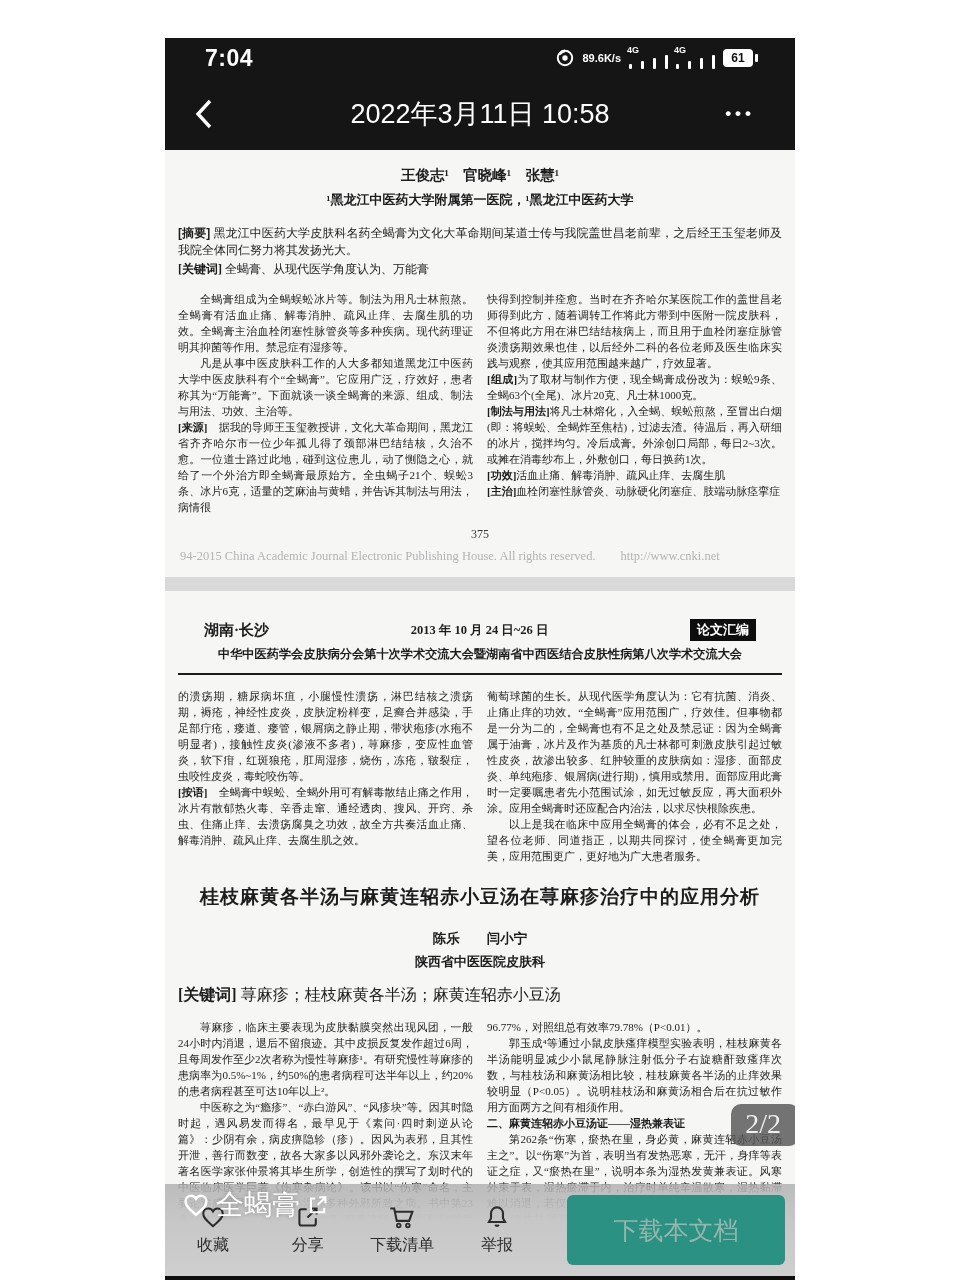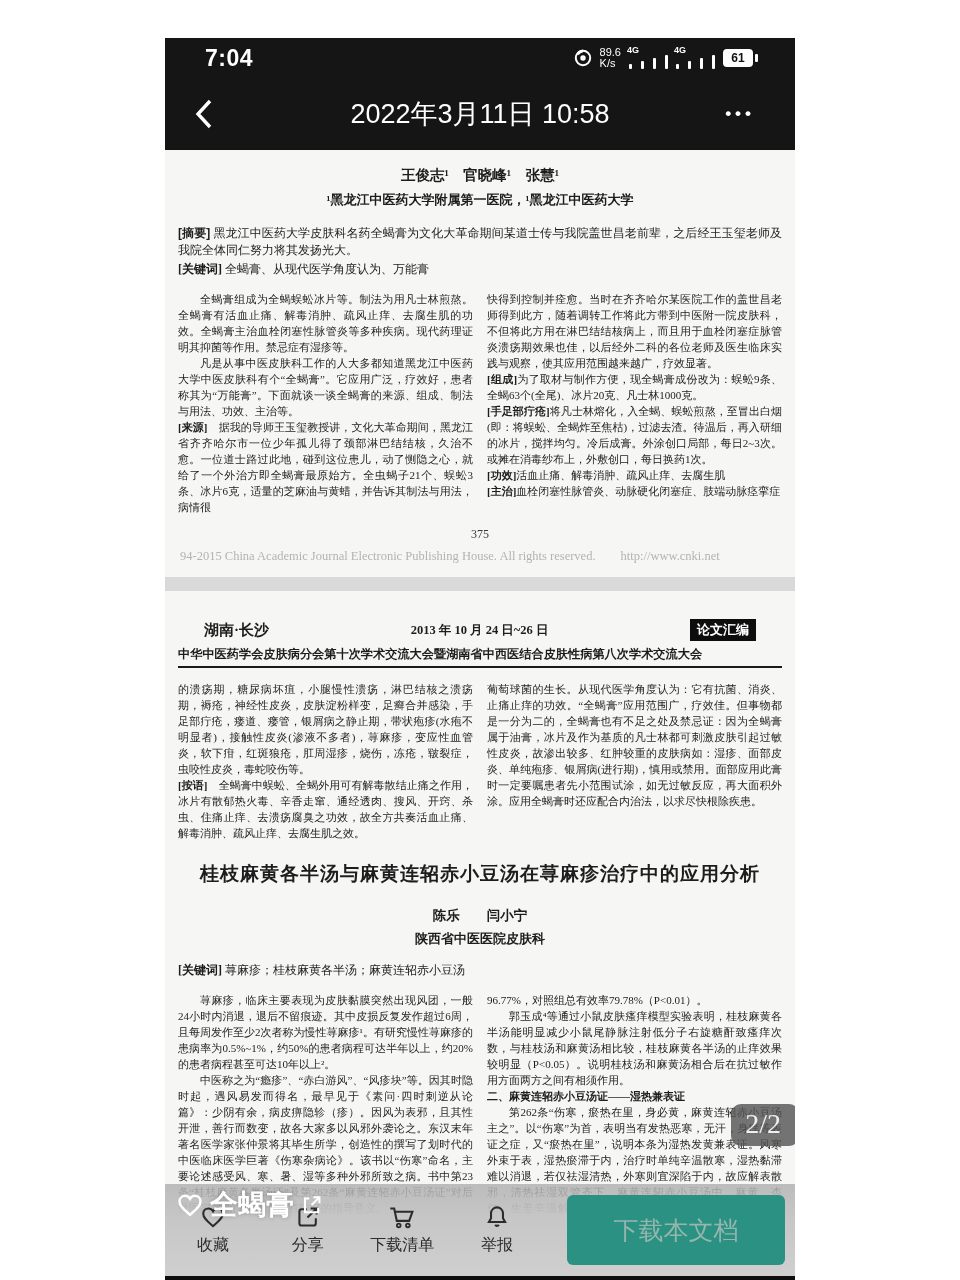--- a/index.html
+++ b/index.html
@@ -6,21 +6,21 @@
   .canvas{position:relative;width:960px;height:1280px;background:#ffffff;overflow:hidden;
           font-family:"Liberation Sans",sans-serif;}
   .phone{position:absolute;left:165px;top:0;width:630px;height:1280px;background:#1d4ed8;
          display:flex;flex-direction:column;overflow:hidden;margin-top:38px;}
 
   
   .status-bar{height:40px;background:#151515;color:#fff;display:flex;align-items:center;
               justify-content:space-between;padding:0 42px 0 40px;flex:0 0 auto;}
   .st-time{font-size:23px;font-weight:bold;letter-spacing:.5px;}
   .st-right{display:flex;align-items:center;gap:8px;}
-  .speed{display:flex;flex-direction:column;align-items:flex-start;font-size:11px;line-height:11px;font-weight:normal;}
+  .speed{display:flex;align-items:flex-start;font-size:11px;line-height:11px;font-weight:bold;}
   .signal{display:flex;align-items:flex-end;gap:9px;position:relative;padding-top:8px;}
   .net-g{position:absolute;top:-2px;left:-2px;font-size:9px;font-weight:bold;}
   .bar{display:inline-block;width:3px;background:#fff;border-radius:1px;}
   .b1{height:5px}.b2{height:8px}.b3{height:11px}.b4{height:14px}
   .battery{width:30px;height:18px;background:#fff;border-radius:4px;color:#111;font-size:12px;
            font-weight:bold;display:flex;align-items:center;justify-content:center;position:relative;}
   .battery::after{content:"";position:absolute;right:-5px;top:5px;width:3px;height:8px;background:#fff;border-radius:1px;}
 
   
   .nav-bar{height:72px;background:#151515;color:#fff;display:flex;align-items:center;
@@ -45,42 +45,42 @@
   .col-h{font-weight:bold;margin-top:1px;}
   .page-num{margin-top:12px;text-align:center;font-size:12px;color:#3a3a3a;}
   .copyright{margin-top:6px;padding-left:2px;font-family:"Liberation Serif","DejaVu Serif",serif;
              color:#b3b3b3;font-size:12.5px;white-space:nowrap;overflow:hidden;}
   .page-sep{height:14px;background:#d9d9d9;margin:12px 0 28px 0;}
 
   .p2-head{display:flex;align-items:center;margin-top:2px;padding:0 26px;}
   .venue{font-size:15px;font-weight:bold;}
   .p2-date{flex:1;text-align:center;font-size:12.5px;font-weight:bold;}
   .p2-badge{background:#0d0d0d;color:#fff;font-size:13px;font-weight:bold;padding:2px 7px;}
-  .conference{margin-top:5px;text-align:left;font-size:12.2px;font-weight:bold;
-              border-bottom:2px solid #1a1a1a;padding-bottom:3px;}
+  .conference{margin-top:5px;text-align:center;font-size:12.2px;font-weight:bold;
+              border-bottom:2px solid #1a1a1a;padding-bottom:10px;}
   .a2-title{margin-top:20px;text-align:center;font-size:19px;font-weight:bold;letter-spacing:1px;}
   .a2-authors{margin-top:20px;text-align:center;font-size:13.5px;font-weight:bold;}
   .a2-affil{margin-top:5px;text-align:center;font-size:13px;font-weight:bold;}
-  .a2-kw{margin-top:14px;font-size:12px;}
+  .a2-kw{margin-top:14px;font-size:16px;}
 
   .page-badge{position:absolute;right:-4px;bottom:130px;background:rgba(82,82,82,.8);color:#efefef;
               font-size:28px;font-weight:500;padding:4px 18px 6px 14px;border-radius:10px;}
 
   
   .toolbar{position:absolute;left:0;right:0;bottom:0;height:92px;
            background:linear-gradient(180deg, rgba(175,175,175,.82) 0%, #c7c7c7 40%, #cfcfcf 100%);
            display:flex;align-items:center;padding:0 10px;}
   .tb-items{display:flex;width:372px;justify-content:space-between;margin-left:-6px;}
   .tb-item{display:flex;flex-direction:column;align-items:center;gap:5px;color:#2c2c2c;width:88px;cursor:pointer;}
   .tb-item svg{stroke:#2c2c2c;}
   .tb-label{font-size:16px;}
   .download-btn{margin-left:auto;width:218px;height:70px;background:#2b9183;border:none;border-radius:6px;
                 color:#94b6ad;font-size:25px;font-family:"Liberation Sans",sans-serif;cursor:pointer;}
-  .overlay-caption{position:absolute;left:10px;top:2px;display:flex;align-items:center;gap:5px;
-                   color:#fff;font-size:28px;font-weight:bold;text-shadow:0 0 4px rgba(0,0,0,.25);}
+  .overlay-caption{position:absolute;left:16px;top:2px;display:flex;align-items:center;gap:5px;
+                   color:#fff;font-size:28px;font-weight:normal;text-shadow:0 0 4px rgba(0,0,0,.25);}
 
   
   .bottom-bar{height:42px;background:#0e0e0e;color:#fff;display:flex;align-items:center;
               padding:0 34px;gap:30px;flex:0 0 auto;}
   .bb-group{display:flex;align-items:center;gap:8px;font-size:20px;}
   .bb-right{margin-left:auto;display:flex;align-items:center;gap:6px;font-size:21px;cursor:pointer;}
   .bb-chev{font-size:22px;}
 </style>
 </head>
 <body>
@@ -143,21 +143,21 @@
         </div>
         <div class="columns">
           <div class="col">
             <p class="pi">全蝎膏组成为全蝎蜈蚣冰片等。制法为用凡士林煎熬。全蝎膏有活血止痛、解毒消肿、疏风止痒、去腐生肌的功效。全蝎膏主治血栓闭塞性脉管炎等多种疾病。现代药理证明其抑菌等作用。禁忌症有湿疹等。</p>
             <p class="pi">凡是从事中医皮肤科工作的人大多都知道黑龙江中医药大学中医皮肤科有个“全蝎膏”。它应用广泛，疗效好，患者称其为“万能膏”。下面就谈一谈全蝎膏的来源、组成、制法与用法、功效、主治等。</p>
             <p><b class="lbl">[来源]</b><span>　据我的导师王玉玺教授讲，文化大革命期间，黑龙江省齐齐哈尔市一位少年孤儿得了颈部淋巴结结核，久治不愈。一位道士路过此地，碰到这位患儿，动了恻隐之心，就给了一个外治方即全蝎膏最原始方。全虫蝎子21个、蜈蚣3条、冰片6克，适量的芝麻油与黄蜡，并告诉其制法与用法，病情很</span></p>
           </div>
           <div class="col">
             <p>快得到控制并痊愈。当时在齐齐哈尔某医院工作的盖世昌老师得到此方，随着调转工作将此方带到中医附一院皮肤科，不但将此方用在淋巴结结核病上，而且用于血栓闭塞症脉管炎溃疡期效果也佳，以后经外二科的各位老师及医生临床实践与观察，使其应用范围越来越广，疗效显著。</p>
             <p><b class="lbl">[组成]</b><span>为了取材与制作方便，现全蝎膏成份改为：蜈蚣9条、全蝎63个(全尾)、冰片20克、凡士林1000克。</span></p>
-            <p><b class="lbl">[手足部疔疮]</b><span>将凡士林熔化，入全蝎、蜈蚣煎熬，至冒出白烟(即：将蜈蚣、全蝎炸至焦枯)，过滤去渣。待温后，再入研细的冰片，搅拌均匀。冷后成膏。外涂创口局部，每日2~3次。或摊在消毒纱布上，外敷创口，每日换药1次。</span></p>
+            <p><b class="lbl">[制法与用法]</b><span>将凡士林熔化，入全蝎、蜈蚣煎熬，至冒出白烟(即：将蜈蚣、全蝎炸至焦枯)，过滤去渣。待温后，再入研细的冰片，搅拌均匀。冷后成膏。外涂创口局部，每日2~3次。或摊在消毒纱布上，外敷创口，每日换药1次。</span></p>
             <p><b class="lbl">[功效]</b><span>活血止痛、解毒消肿、疏风止痒、去腐生肌</span></p>
             <p><b class="lbl">[主治]</b><span>血栓闭塞性脉管炎、动脉硬化闭塞症、肢端动脉痉挛症</span></p>
           </div>
         </div>
         <div class="page-num">375</div>
         <div class="copyright">94-2015 China Academic Journal Electronic Publishing House. All rights reserved.　　http://www.cnki.net</div>
       </div>
 
       <div class="page-sep"></div>
 
@@ -169,20 +169,21 @@
         </div>
         <div class="conference">中华中医药学会皮肤病分会第十次学术交流大会暨湖南省中西医结合皮肤性病第八次学术交流大会</div>
 
         <div class="columns">
           <div class="col">
             <p>的溃疡期，糖尿病坏疽，小腿慢性溃疡，淋巴结核之溃疡期，褥疮，神经性皮炎，皮肤淀粉样变，足癣合并感染，手足部疔疮，瘘道、瘘管，银屑病之静止期，带状疱疹(水疱不明显者)，接触性皮炎(渗液不多者)，荨麻疹，变应性血管炎，软下疳，红斑狼疮，肛周湿疹，烧伤，冻疮，皲裂症，虫咬性皮炎，毒蛇咬伤等。</p>
             <p><b class="lbl">[按语]</b><span>　全蝎膏中蜈蚣、全蝎外用可有解毒散结止痛之作用，冰片有散郁热火毒、辛香走窜、通经透肉、搜风、开窍、杀虫、住痛止痒、去溃疡腐臭之功效，故全方共奏活血止痛、解毒消肿、疏风止痒、去腐生肌之效。</span></p>
           </div>
           <div class="col">
             <p>葡萄球菌的生长。从现代医学角度认为：它有抗菌、消炎、止痛止痒的功效。“全蝎膏”应用范围广，疗效佳。但事物都是一分为二的，全蝎膏也有不足之处及禁忌证：因为全蝎膏属于油膏，冰片及作为基质的凡士林都可刺激皮肤引起过敏性皮炎，故渗出较多、红肿较重的皮肤病如：湿疹、面部皮炎、单纯疱疹、银屑病(进行期)，慎用或禁用。面部应用此膏时一定要嘱患者先小范围试涂，如无过敏反应，再大面积外涂。应用全蝎膏时还应配合内治法，以求尽快根除疾患。</p>
+            <p class="pi">以上是我在临床中应用全蝎膏的体会，必有不足之处，望各位老师、同道指正，以期共同探讨，使全蝎膏更加完美，应用范围更广，更好地为广大患者服务。</p>
           </div>
         </div>
 
         <div class="a2-title">桂枝麻黄各半汤与麻黄连轺赤小豆汤在荨麻疹治疗中的应用分析</div>
         <div class="a2-authors">陈乐　　闫小宁</div>
         <div class="a2-affil">陕西省中医医院皮肤科</div>
         <div class="a2-kw">
           <b class="lbl">[关键词]</b>
           <span>荨麻疹；桂枝麻黄各半汤；麻黄连轺赤小豆汤</span>
         </div>

